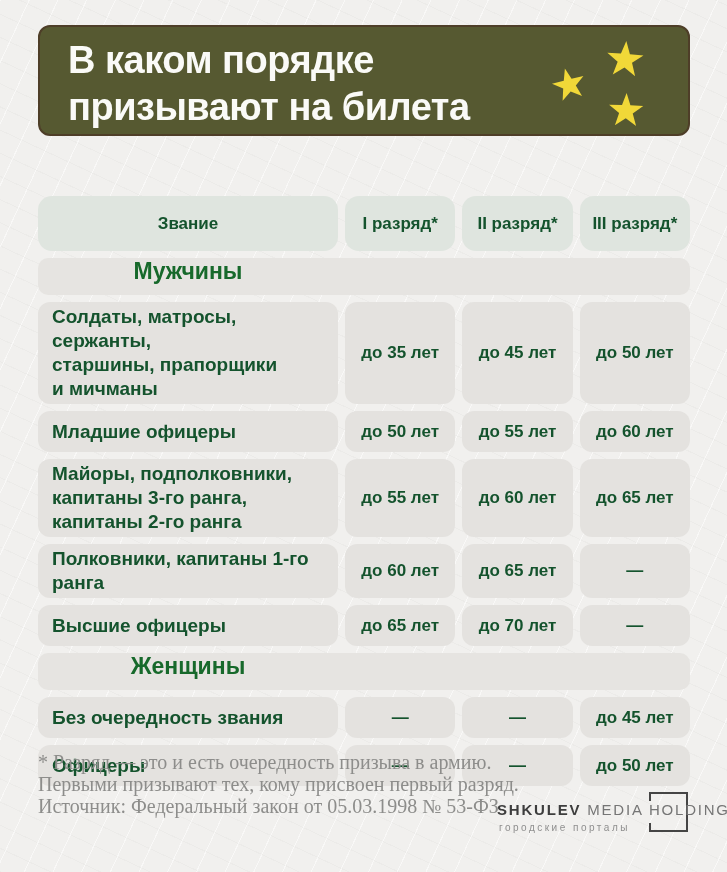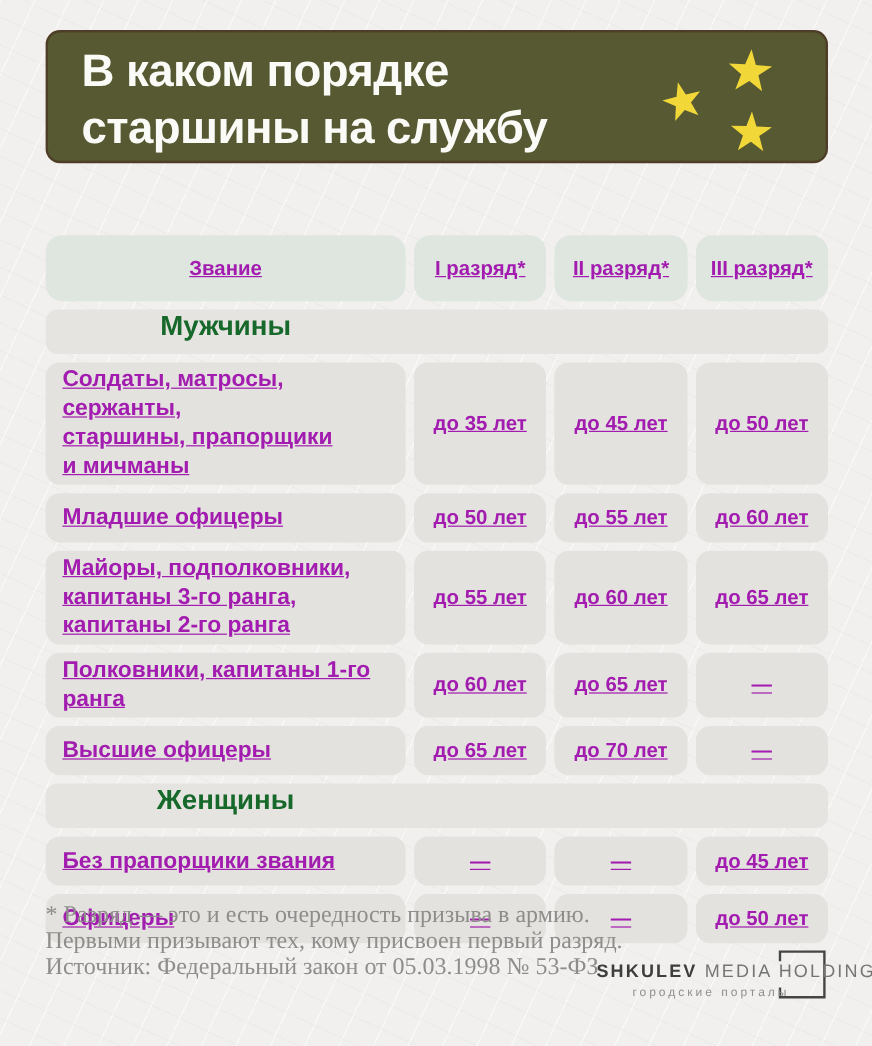--- a/index.html
+++ b/index.html
@@ -33,21 +33,21 @@
 
   
   .table {
     position:absolute; left:38px; top:196px; width:652px;
     display:flex; flex-direction:column; gap:7px;
   }
   .row { display:flex; gap:7px; }
   .cell {
     background:#e4e2df; border-radius:12px;
     display:flex; align-items:center;
-    color:#a21caf; font-weight:700;text-decoration:underline;
+    color:#14532d; font-weight:700;
   }
   .rank-cell {
     width:300px; flex:0 0 300px; padding:3px 10px 3px 14px;
     font-size:19px; line-height:24px; white-space:pre-line; min-height:41px;
   }
   .value-cell { flex:1 1 0; justify-content:center; font-size:17px; min-height:41px; }
   .header-row .cell { background:#dfe5df; border-radius:14px; min-height:55px; }
   .header-row .rank-cell { justify-content:center; font-size:17px; padding:0; white-space:normal; }
   .section-row {
     background:#e6e4e1; border-radius:10px; min-height:37px;
@@ -66,32 +66,32 @@
   }
   .logo { position:absolute; left:497px; top:785px; width:193px; height:52px; }
   .logo-bracket { position:absolute; right:0; top:0; }
   .logo-brand {
     position:absolute; left:0; top:16px; white-space:nowrap;
     font-size:15px; letter-spacing:1.8px; color:#757575;
   }
   .logo-brand b { color:#3d3d3d; font-weight:700; }
   .logo-sub {
     position:absolute; left:2px; top:37px; white-space:nowrap;
-    font-size:10px; letter-spacing:2.5px; color:#8f8f8f;margin-left:28px;
+    font-size:10px; letter-spacing:2.5px; color:#8f8f8f;
   }
 </style>
 </head>
 <body>
 
 <div class="page">
 
   <div class="hero">
     <div class="hero-title">
       <div>В каком порядке</div>
-      <div>старшины на службу</div>
+      <div>призывают на билета</div>
     </div>
     <svg class="hero-stars" viewBox="0 0 200 111" width="200" height="111" aria-hidden="true">
       <g fill="#f1d838">
         <polygon points="0,-17 4,-5.5 16.2,-5.3 6.5,2.1 10,13.8 0,6.8 -10,13.8 -6.5,2.1 -16.2,-5.3 -4,-5.5" transform="translate(81,58) rotate(-14)"></polygon>
         <polygon points="0,-19 4.5,-6.1 18.1,-5.9 7.2,2.3 11.2,15.4 0,7.6 -11.2,15.4 -7.2,2.3 -18.1,-5.9 -4.5,-6.1" transform="translate(137,33) rotate(4)"></polygon>
         <polygon points="0,-18 4.2,-5.8 17.1,-5.6 6.8,2.2 10.6,14.6 0,7.2 -10.6,14.6 -6.8,2.2 -17.1,-5.6 -4.2,-5.8" transform="translate(138,84) rotate(2)"></polygon>
       </g>
     </svg>
   </div>
 
@@ -137,21 +137,21 @@
       <div class="row">
         <div class="cell rank-cell">Высшие офицеры</div>
         <div class="cell value-cell">до 65 лет</div>
         <div class="cell value-cell">до 70 лет</div>
         <div class="cell value-cell">—</div>
       </div>
       <div class="section-row">
         <div class="section-label">Женщины</div>
       </div>
       <div class="row">
-        <div class="cell rank-cell">Без прапорщики звания</div>
+        <div class="cell rank-cell">Без очередность звания</div>
         <div class="cell value-cell">—</div>
         <div class="cell value-cell">—</div>
         <div class="cell value-cell">до 45 лет</div>
       </div>
       <div class="row">
         <div class="cell rank-cell">Офицеры</div>
         <div class="cell value-cell">—</div>
         <div class="cell value-cell">—</div>
         <div class="cell value-cell">до 50 лет</div>
       </div>

